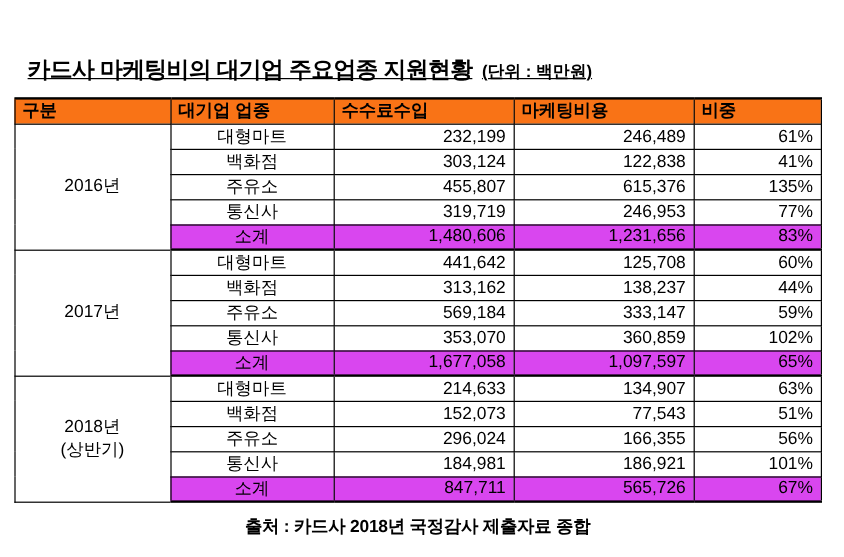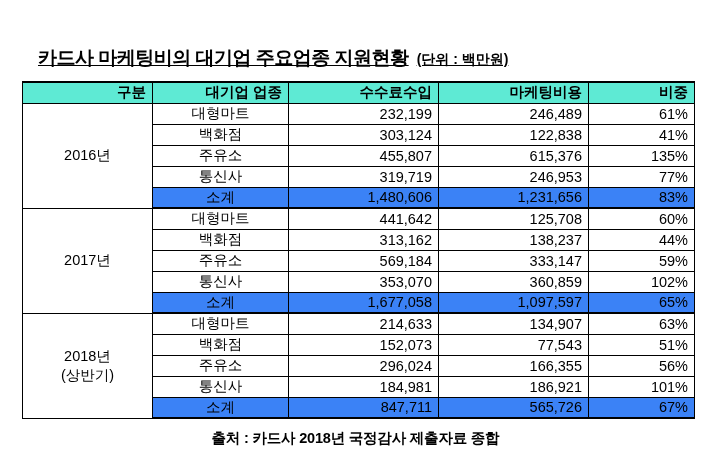--- a/index.html
+++ b/index.html
@@ -12,21 +12,21 @@
     height: 464px;
     font-family: "Liberation Sans", sans-serif;
     color: #000000;
     overflow: hidden;
   }
   .page {
     position: relative;
     width: 703px;
     height: 364px;
     box-sizing: border-box;
-    padding: 10px 14px 0 22px;
+    padding: 10px 14px 0 7px;
     border-radius: 12px;
   }
   .title-row {
     display: flex;
     align-items: baseline;
     gap: 8px;
     padding-left: 16px;
     margin-bottom: 10px;
   }
   .title-main {
@@ -51,23 +51,23 @@
   }
   table.data th,
   table.data td {
     border: 1px solid #000000;
     font-size: 14.5px;
     height: 21px;
     padding: 0 6px;
     box-sizing: border-box;
   }
   thead th {
-    background: #5eead4;
-    font-weight: bold;
-    text-align: right;
+    background: #f97316;
+    font-weight: bold;
+    text-align: left;
     height: 24px;
   }
   thead th.thick-top {
     border-top: 2px solid #000000;
   }
   .col-group { width: 130px; }
   .col-cat   { width: 136px; }
   .col-fee   { width: 150px; }
   .col-mkt   { width: 150px; }
   .col-rate  { width: 106px; }
@@ -79,21 +79,21 @@
     line-height: 1.25;
   }
   td.cat {
     text-align: center;
   }
   td.num {
     text-align: right;
     padding-right: 8px;
   }
   tr.subtotal td {
-    background: #3b82f6;
+    background: #d946ef;
   }
   tr.subtotal td.cat {
     font-weight: normal;
   }
   tr.group-end td {
     border-bottom: 2px solid #000000;
   }
   .source {
     margin-top: 10px;
     text-align: center;

